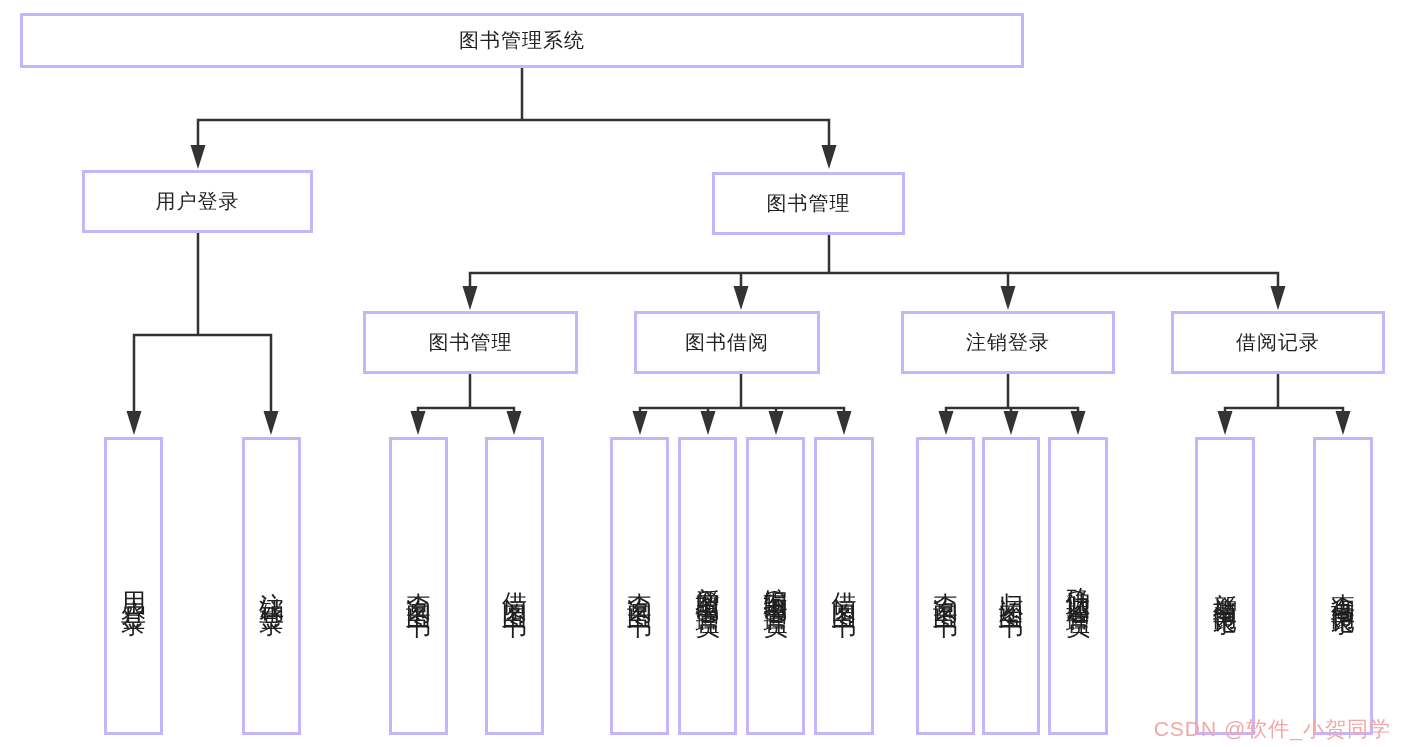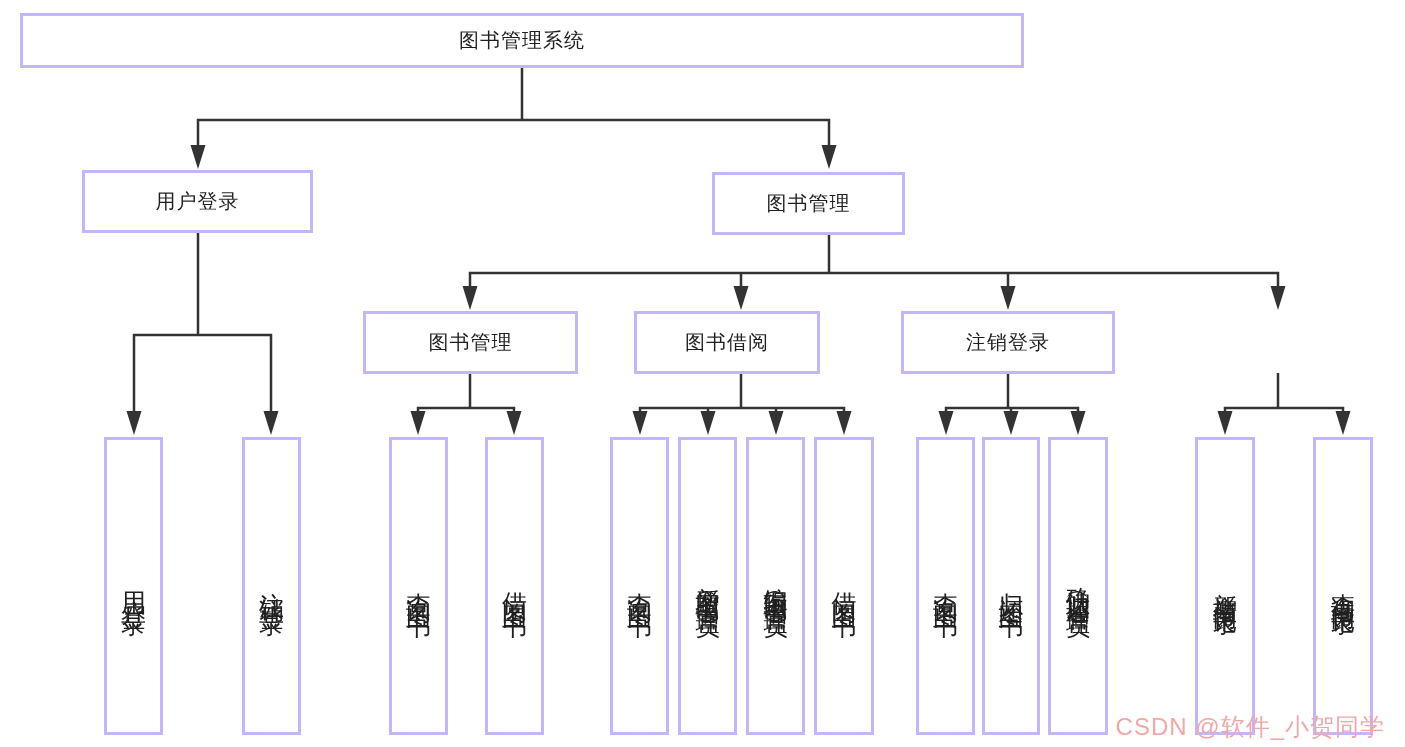--- a/index.html
+++ b/index.html
@@ -28,22 +28,22 @@
   .vlabel {
     writing-mode:vertical-rl;
     text-orientation:mixed;
     font-size:25px;
     letter-spacing:7px;
     line-height:1;
   }
   .vlabel.long { font-size:24px; letter-spacing:4px; }
   #watermark {
     position:absolute;
-    right:20px; bottom:4px;
-    font-size:24px;
+    right:14px; bottom:4px;
+    font-size:21px;
     color:#f2a7a7;
     z-index:5;
     white-space:nowrap;
     letter-spacing:1px;
   }
   
   .n-root  { left:20px;  top:13px;  width:1004px; height:55px; }
   .n-login { left:82px;  top:170px; width:231px;  height:63px; }
   .n-mgmt  { left:712px; top:172px; width:193px;  height:63px; }
   .n-nbr   { left:363px; top:311px; width:215px;  height:63px; }
@@ -130,20 +130,23 @@
 
   <div class="box n-nbr">
     <span class="hlabel">图书管理</span>
   </div>
   <div class="box n-bb">
     <span class="hlabel">图书借阅</span>
   </div>
   <div class="box n-cb">
     <span class="hlabel">注销登录</span>
   </div>
+  <div class="box n-br">
+    <span class="hlabel">借阅记录</span>
+  </div>
 
   <div class="box leaf l1">
     <span class="vlabel">用户登录</span>
   </div>
   <div class="box leaf l2">
     <span class="vlabel">注销登录</span>
   </div>
 
   <div class="box leaf l3">
     <span class="vlabel">查询图书</span>

